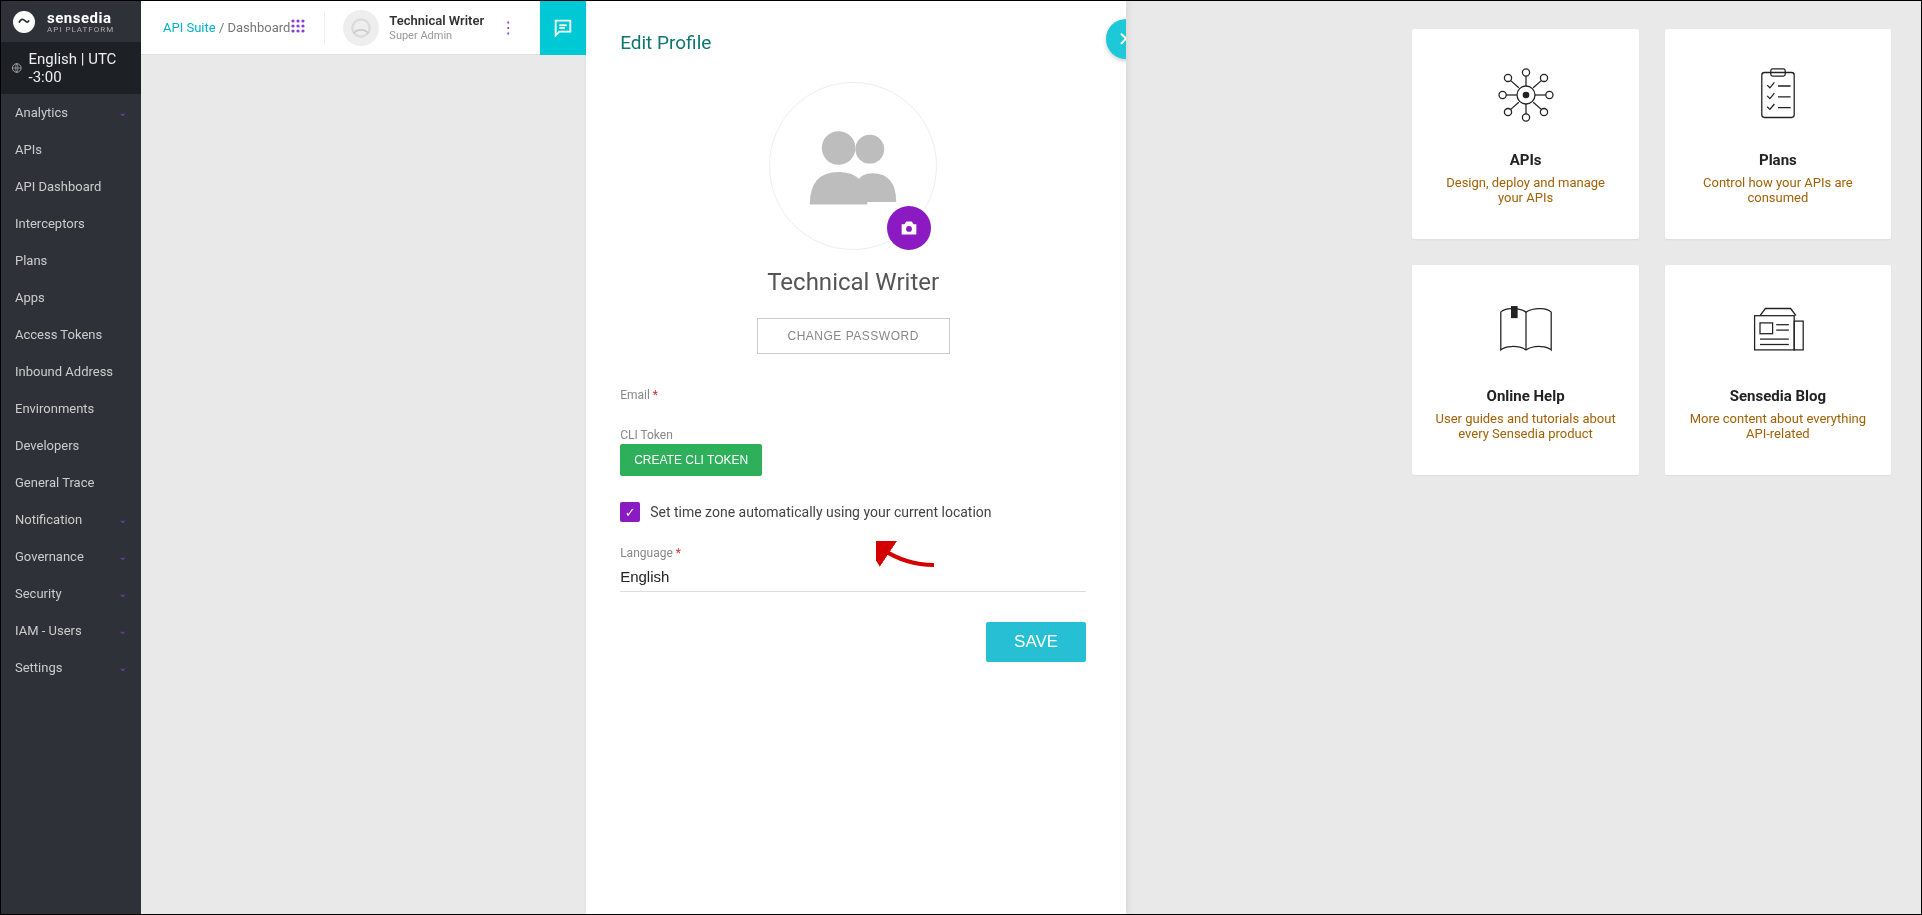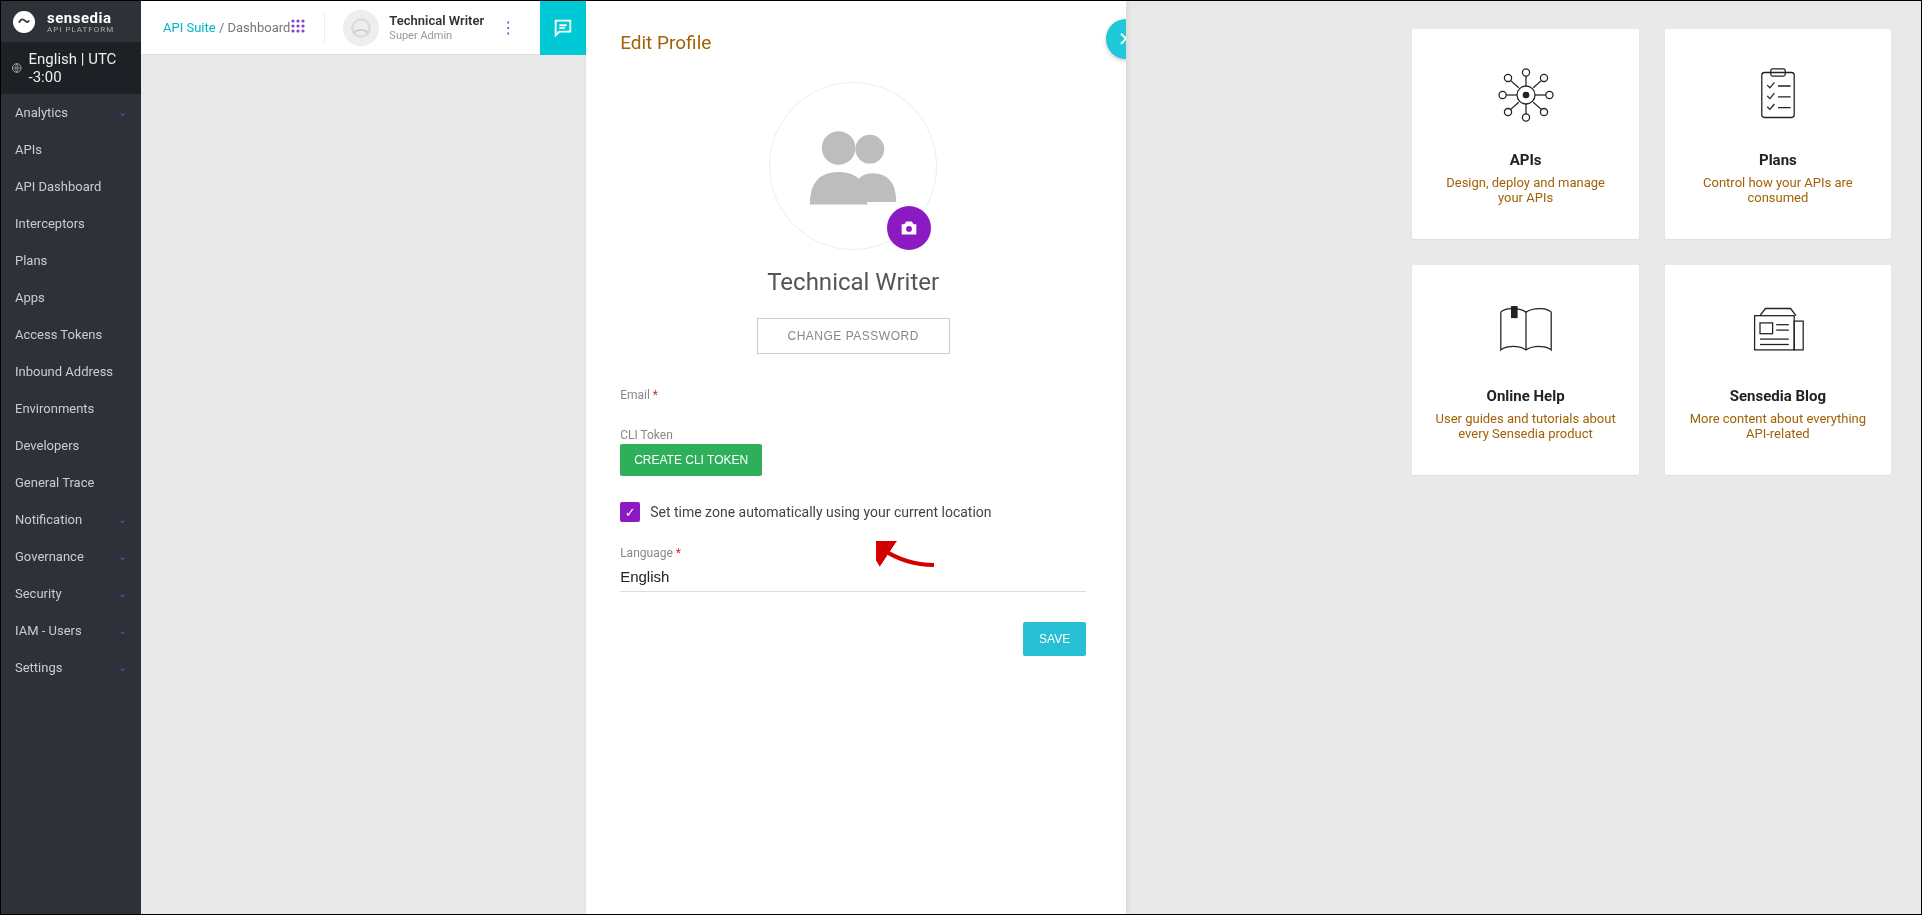--- a/index.html
+++ b/index.html
@@ -35,39 +35,39 @@
   .user-text .uname { font-size: 13px; font-weight: 600; color: #333; }
   .user-text .urole { font-size: 11px; color: #999; }
   .vdots { color: #8c39d6; font-size: 16px; padding: 0 6px; cursor: pointer; }
   .chatbtn { width: 46px; height: 54px; background: #00c9d6; display: flex; align-items: center; justify-content: center; color: #fff; margin-right: -22px; }
 
   
   .content { flex: 1; position: relative; display: flex; }
 
   
   .panel { width: 540px; background: #fff; height: 100%; position: relative; padding: 30px 40px 20px 34px; box-shadow: 2px 0 6px rgba(0,0,0,0.08); overflow-y: auto; }
-  .panel h2 { font-size: 19px; font-weight: 400; color: #a16207; margin-bottom: 28px; }
+  .panel h2 { font-size: 19px; font-weight: 400; color: #0f766e; margin-bottom: 28px; }
   .close-btn { position: absolute; top: 18px; right: -20px; width: 40px; height: 40px; border-radius: 50%; background: #1dc9d8; color: #fff; display: flex; align-items: center; justify-content: center; font-size: 20px; cursor: pointer; box-shadow: 0 2px 4px rgba(0,0,0,0.2); }
   .avatar-wrap { position: relative; width: 168px; height: 168px; margin: 0 auto 18px; }
   .avatar-lg { width: 168px; height: 168px; border-radius: 50%; border: 1px solid #eee; background: #fff; display: flex; align-items: center; justify-content: center; overflow: hidden; }
   .avatar-lg svg { width: 120px; height: 120px; fill: #bdbdbd; }
   .cam-btn { position: absolute; bottom: 0; right: 6px; width: 44px; height: 44px; border-radius: 50%; background: #8c1ac2; display: flex; align-items: center; justify-content: center; cursor: pointer; }
   .cam-btn svg { width: 22px; height: 22px; fill: #fff; }
   .display-name { text-align: center; font-size: 24px; color: #555; font-weight: 400; margin-bottom: 22px; }
   .pw-btn { display: block; margin: 0 auto 34px; padding: 10px 30px; border: 1px solid #ccc; background: #fff; color: #888; font-size: 12px; letter-spacing: 0.5px; cursor: pointer; }
 
   .field { margin-bottom: 26px; }
   .field-label { font-size: 12px; color: #888; margin-bottom: 2px; display: block; }
   .req { color: #d32f2f; }
   .field-input { width: 100%; border: none; border-bottom: 1px solid #ddd; font-size: 15px; color: #222; padding: 6px 0; background: transparent; outline: none; }
   .token-btn { background: #2eaf5a; color: #fff; border: none; padding: 9px 14px; font-size: 12px; border-radius: 2px; cursor: pointer; }
   .check-row { display: flex; align-items: center; gap: 10px; margin: 22px 0 24px; font-size: 14px; color: #444; }
   .checkbox { width: 20px; height: 20px; background: #8c1ac2; border-radius: 2px; display: flex; align-items: center; justify-content: center; color: #fff; font-size: 13px; }
   .save-row { display: flex; justify-content: flex-end; margin-top: 30px; }
-  .save-btn { background: #26bfd4; color: #fff; border: none; padding: 10px 16px; font-size: 12px; border-radius: 2px; cursor: pointer; }
+  .save-btn { background: #26bfd4; color: #fff; border: none; padding: 10px 28px; font-size: 17px; border-radius: 2px; cursor: pointer; }
 
   
   .arrow { position: absolute; left: 290px; top: 540px; width: 60px; height: 30px; pointer-events: none; }
 
   
   .dashboard { flex: 1; padding: 28px 30px 0 34px; background: #e9e9e9; overflow-y: auto; }
   .card-grid { display: grid; grid-template-columns: 1fr 1fr 1fr; gap: 26px; }
   
   .card { background: #fff; border-radius: 2px; height: 210px; display: flex; flex-direction: column; align-items: center; justify-content: center; padding: 20px; box-shadow: 0 1px 2px rgba(0,0,0,0.05); }
   .card.hidden { visibility: hidden; }

